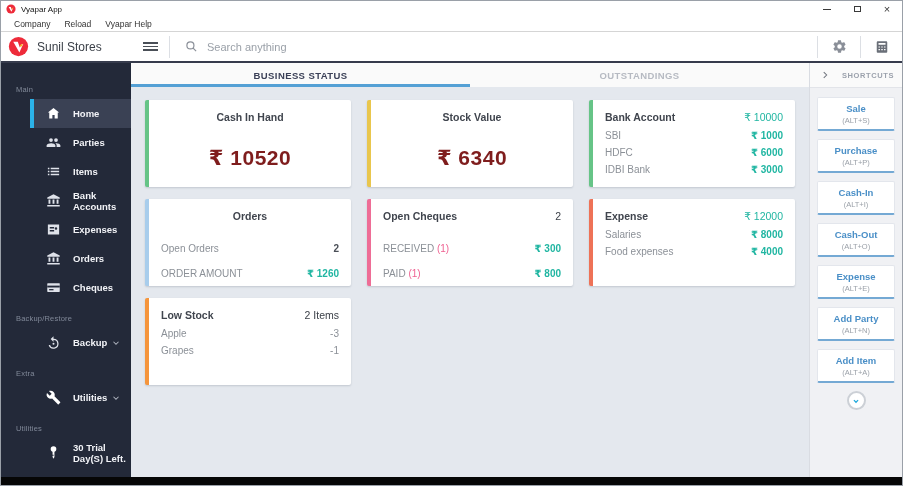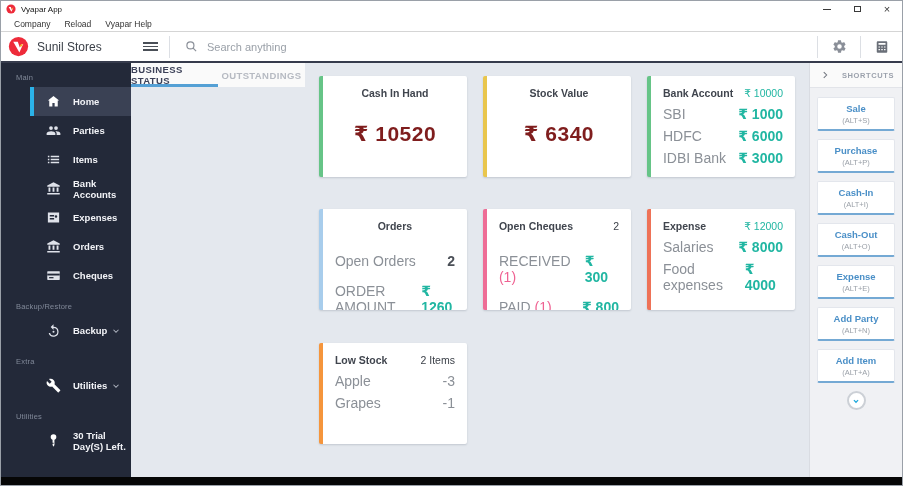--- a/index.html
+++ b/index.html
@@ -37,53 +37,53 @@
   .searchwrap { display:flex; align-items:center; flex:1; }
   .search-input { border:none; outline:none; font-size:11px; color:#333; width:220px; margin-left:6px; font-family:inherit; }
   .search-input::placeholder { color:#9aa0a8; }
   .hicon { display:flex; align-items:center; justify-content:center; width:20px; cursor:pointer; }
   .hdr-right { display:flex; align-items:center; margin-left:auto; padding-right:10px; }
 
   
   .bodyrow { flex:1; display:flex; min-height:0; }
 
   
-  .sidebar { width:130px; background:#232939; color:#f1f2f6; flex:0 0 auto; display:flex; flex-direction:column; padding-top:4px; }
+  .sidebar { width:130px; background:#232939; color:#f1f2f6; flex:0 0 auto; display:flex; flex-direction:column; padding-top:16px; }
   .sec-label { font-size:7.5px; color:#818999; padding:6px 0 5px 15px; letter-spacing:.2px; }
   .side-item { height:29px; display:flex; align-items:center; padding-left:16px; cursor:pointer; position:relative;margin-left:29px; }
   .side-item .icn { width:15px; height:15px; display:inline-flex; flex:0 0 auto; }
   .side-item .lbl { font-size:9.5px; font-weight:bold; margin-left:12px; color:#f2f3f7; }
   .side-item.active { background:#3a4154; }
   .side-item.active::before { content:""; position:absolute; left:0; top:0; bottom:0; width:4px; background:#2bb2e8; }
   .side-item .chev { margin-left:auto; margin-right:10px; display:inline-flex; }
   .side-gap { height:6px; }
 
   
-  .main { flex:1; background:#e4e8ee; display:flex; flex-direction:row; min-width:0; }
+  .main { flex:1; background:#e4e8ee; display:flex; flex-direction:column; min-width:0; }
   .tabbar { height:24px; background:#fafafa; display:flex; position:relative; flex:0 0 auto; }
   .tab { width:50%; display:flex; align-items:center; justify-content:center; font-size:9.5px; font-weight:bold; letter-spacing:.4px; color:#b6bac2; cursor:pointer; }
   .tab.active { color:#3c4158; }
   .tab-underline { position:absolute; left:0; bottom:0; width:50%; height:3px; background:#54a0d5; }
 
   .cards { padding:13px 14px; display:grid; grid-template-columns:repeat(3,1fr); gap:12px 16px; }
-  .card { background:#fff; height:101px; border-radius:2px; box-shadow:0 1px 2px rgba(40,50,70,.18); border-left:4px solid #ccc; overflow:hidden; }
+  .card { background:#fff; height:87px; border-radius:2px; box-shadow:0 1px 2px rgba(40,50,70,.18); border-left:4px solid #ccc; overflow:hidden; }
   .card.acc-green { border-left-color:#66c487; }
   .card.acc-yellow { border-left-color:#e9c64d; }
   .card.acc-blue { border-left-color:#a8cdec; }
   .card.acc-pink { border-left-color:#ee6d96; }
   .card.acc-redorange { border-left-color:#ee7257; }
   .card.acc-orange { border-left-color:#f5953c; }
 
   .c-title-center { text-align:center; font-size:10.5px; font-weight:bold; color:#40454e; margin-top:11px; }
   .c-bigval { text-align:center; font-size:21px; font-weight:bold; color:#7f1d1d; margin-top:23px; letter-spacing:.5px; }
   .c-head { display:flex; justify-content:space-between; align-items:baseline; padding:11px 12px 4px 12px; }
   .c-head .t { font-size:10.5px; font-weight:bold; color:#40454e; }
   .c-head .v { font-size:10.5px; font-weight:normal; color:#21b6a2; }
   .c-head .v.dark { color:#3c4149; }
-  .kv { display:flex; justify-content:space-between; padding:3px 12px; font-size:14px;align-items:center; }
+  .kv { display:flex; justify-content:space-between; padding:3px 12px; font-size:10px;align-items:center; }
   .kv .k { color:#8b9097; }
   .kv .v { color:#21b6a2; font-weight:bold; }
   .kv .v.grey { color:#8b9097; font-weight:normal; }
   .kv .v.dark { color:#4a4f57; font-weight:bold; }
   .kv .pink { color:#ef6292; }
   .rows-loose .kv { padding:7px 12px; }
   .orders-rows { margin-top:14px; }
   .cheque-rows { margin-top:10px; }
 
   

